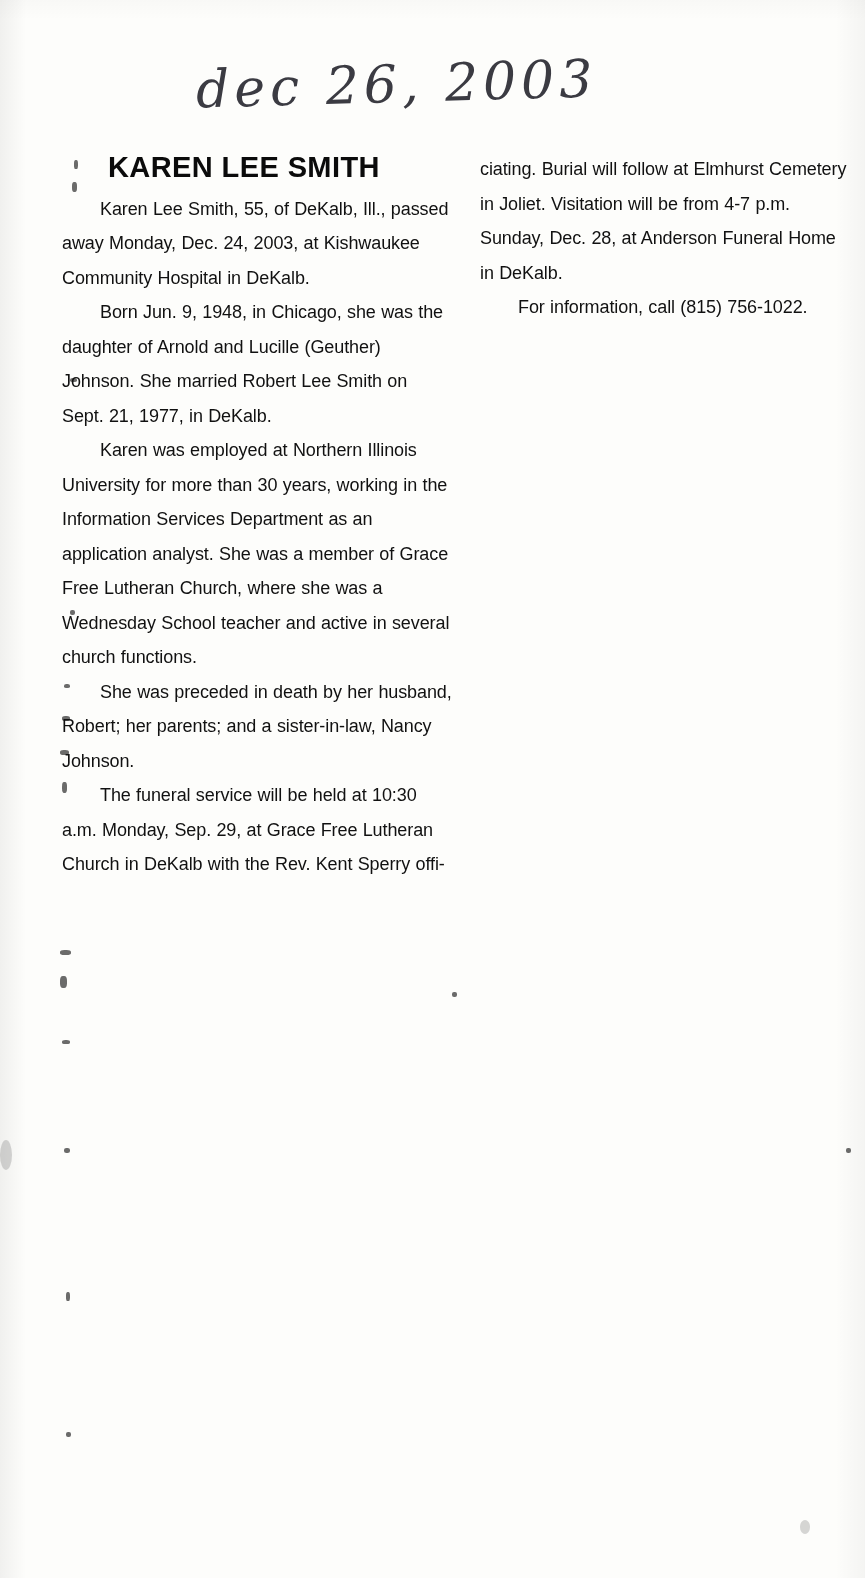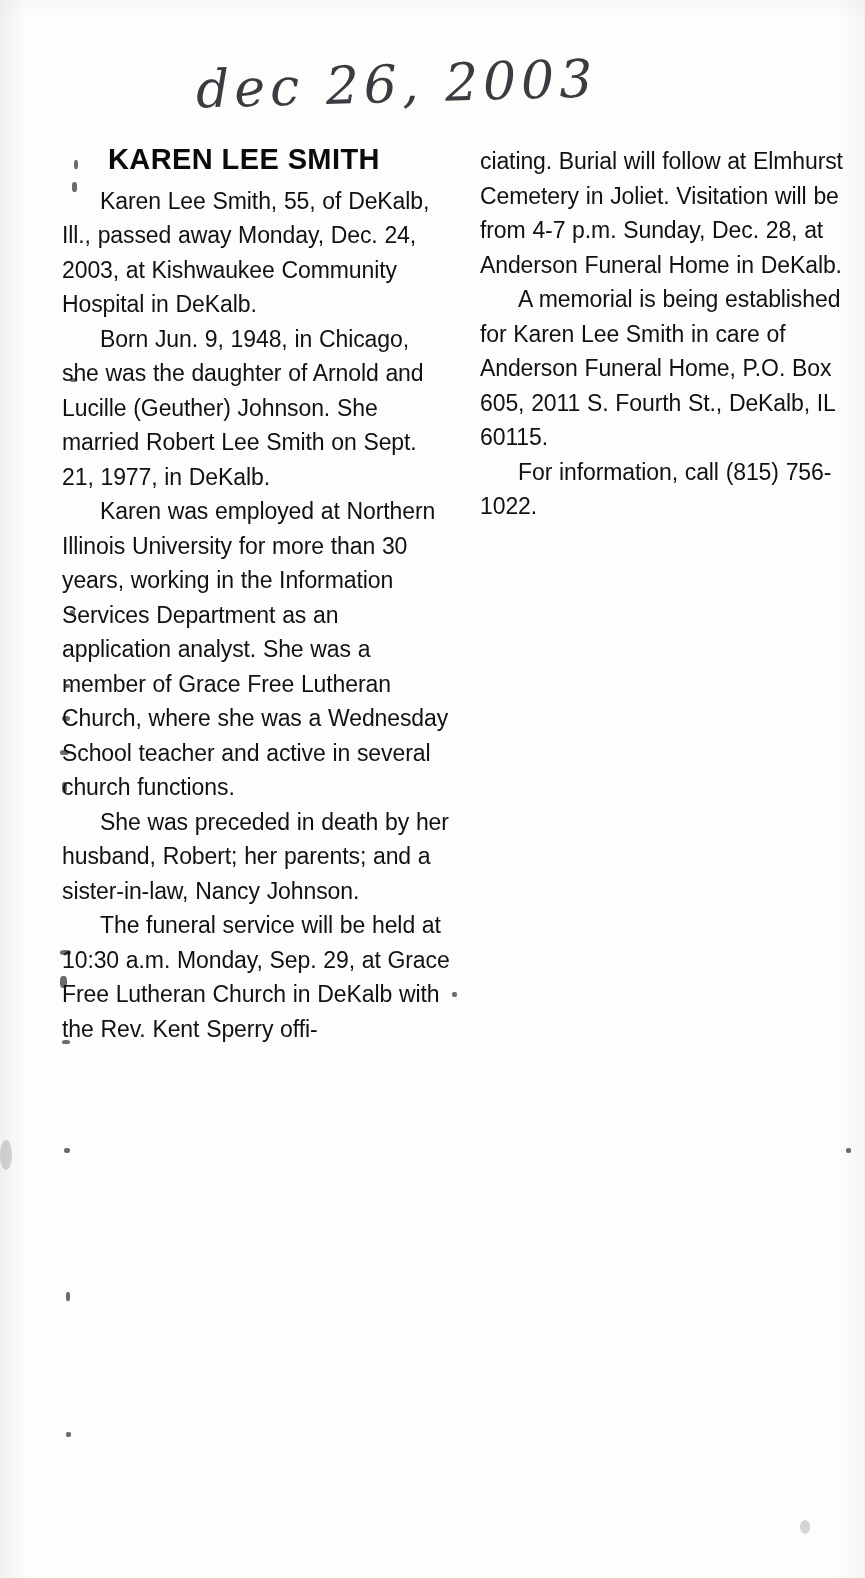--- a/index.html
+++ b/index.html
@@ -36,21 +36,21 @@
     font-size: 52px;
     letter-spacing: 5px;
     color: #2b2b33;
     transform: rotate(-1.6deg);
     white-space: nowrap;
     opacity: 0.92;
   }
 
   .clipping {
     position: absolute;
-    top: 144px;
+    top: 152px;
     left: 62px;
     width: 790px;
     height: 1380px;
   }
 
   .columns {
     position: relative;
     width: 790px;
   }
 
@@ -66,21 +66,21 @@
     font-weight: bold;
     font-size: 29px;
     letter-spacing: 0.4px;
     line-height: 1.1;
     margin: 0 0 8px 46px;
     color: #0b0b0b;
   }
 
   p.body {
     margin: 0;
-    font-size: 23px;
+    font-size: 18px;
     line-height: 34.5px;
     text-indent: 38px;
     color: #111111;
     letter-spacing: -0.1px;
     word-spacing: 0.5px;
   }
   p.body.no-indent { text-indent: 0; }
 
   .col-right p.body:first-child { text-indent: 0; }
 
@@ -132,19 +132,18 @@
 
         <p class="body">Karen Lee Smith, 55, of DeKalb, Ill., passed away Monday, Dec. 24, 2003, at Kishwaukee Community Hospital in DeKalb.</p>
         <p class="body">Born Jun. 9, 1948, in Chicago, she was the daughter of Arnold and Lucille (Geuther) Johnson. She married Robert Lee Smith on Sept. 21, 1977, in DeKalb.</p>
         <p class="body">Karen was employed at Northern Illinois University for more than 30 years, working in the Information Services Department as an application analyst. She was a member of Grace Free Lutheran Church, where she was a Wednesday School teacher and active in several church functions.</p>
         <p class="body">She was preceded in death by her husband, Robert; her parents; and a sister-in-law, Nancy Johnson.</p>
         <p class="body">The funeral service will be held at 10:30 a.m. Monday, Sep. 29, at Grace Free Lutheran Church in DeKalb with the Rev. Kent Sperry offi-</p>
       </div>
 
       <div class="col col-right">
         <p class="body no-indent">ciating. Burial will follow at Elmhurst Cemetery in Joliet. Visitation will be from 4-7 p.m. Sunday, Dec. 28, at Anderson Funeral Home in DeKalb.</p>
-        <p class="body">A memorial is being established for Karen Lee Smith in care of Anderson Funeral Home, P.O. Box 605, 2011 S. Fourth St., DeKalb, IL 60115.</p>
         <p class="body">For information, call (815) 756-1022.</p>
       </div>
 
     </div>
   </div>
 </div>
 
 </body></html>

